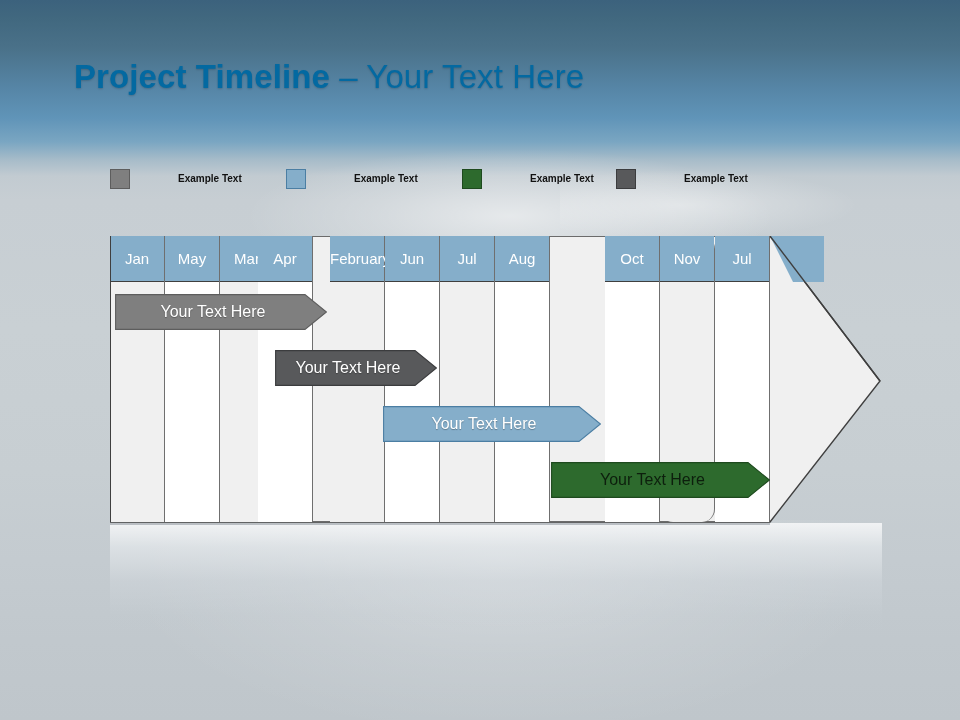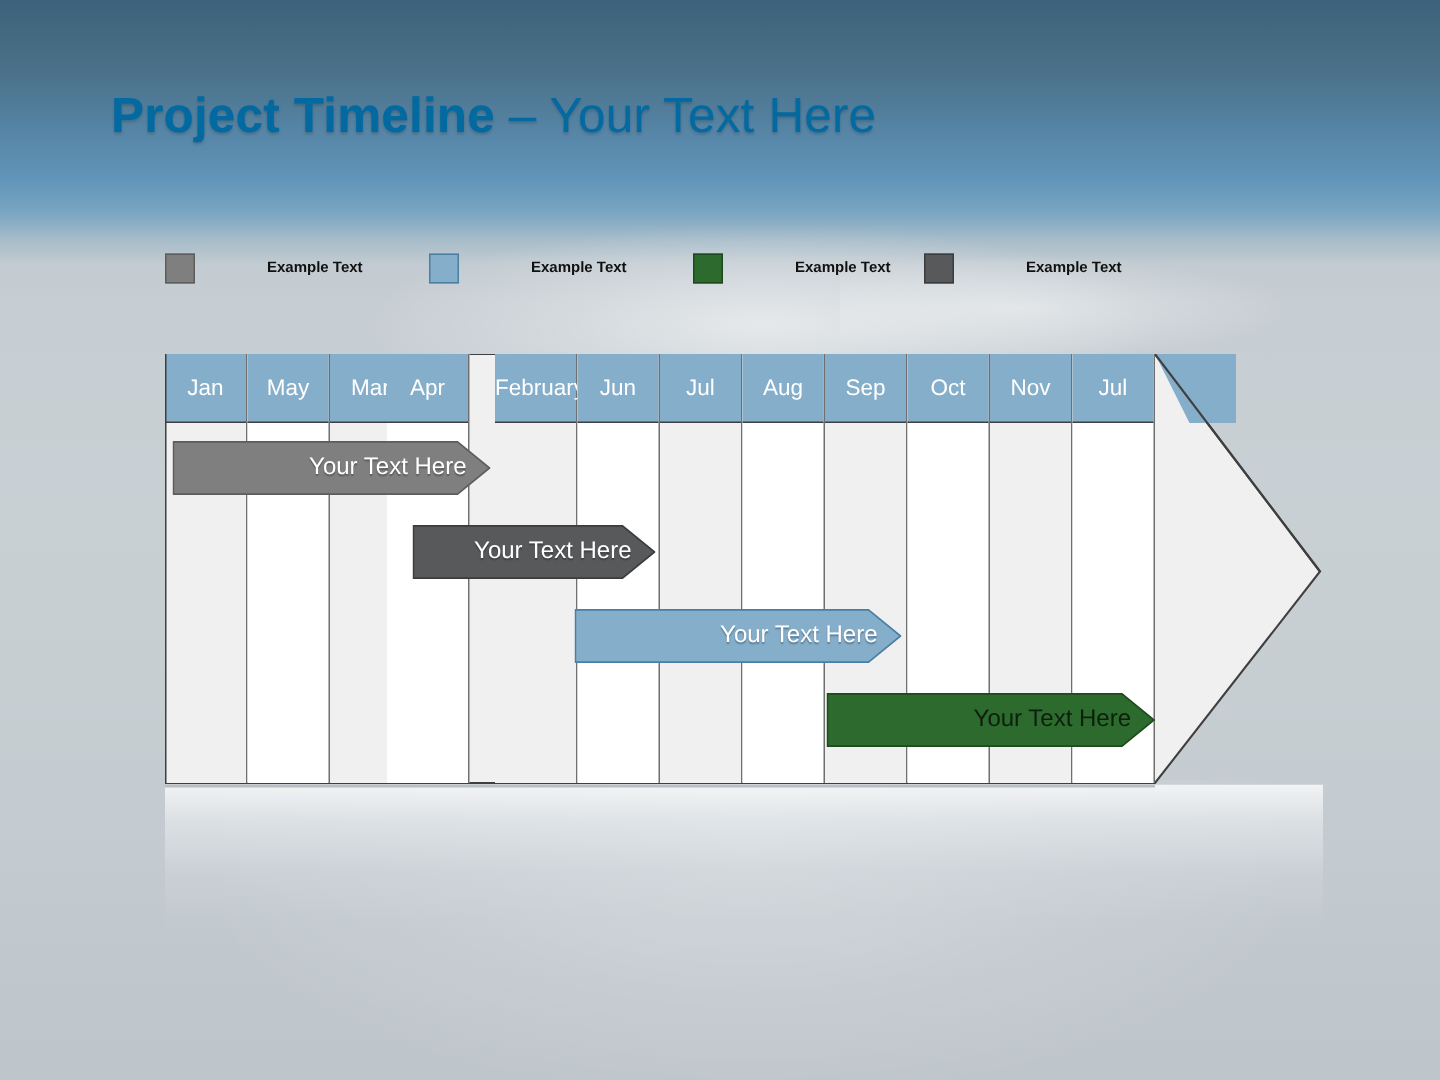--- a/index.html
+++ b/index.html
@@ -171,21 +171,21 @@
     display: block;
   }
   .bar svg { display: block; }
   .bar-label {
     position: absolute;
     top: 0;
     left: 0;
     width: 100%;
     height: 36px;
     line-height: 36px;
-    text-align: right;
+    text-align: center;
     font-size: 16px;
     white-space: nowrap;
     pointer-events: none;
   }
   .bar-label.on-dark {
     color: #ffffff;
     text-shadow: 0 1px 1px rgba(0,0,0,0.30);
   }
   .bar-label.on-green {
     color: #0d1f0d;
@@ -278,27 +278,24 @@
         </div>
         <div class="month-col base" style="left: 275px;">
           <div class="month-head" style="background: rgb(133, 174, 202);">Jun</div>
         </div>
         <div class="month-col alt" style="left: 330px;">
           <div class="month-head" style="background: rgb(133, 174, 202);">Jul</div>
         </div>
         <div class="month-col base" style="left: 385px;">
           <div class="month-head" style="background: rgb(133, 174, 202);">Aug</div>
         </div>
-        <div class="month-col alt" style="left: 440px;">
-          <div class="month-head" style="background: rgb(133, 174, 202);">Sep</div>
-        </div>
         <div class="month-col base" style="left: 495px;">
           <div class="month-head" style="background: rgb(133, 174, 202);">Oct</div>
         </div>
-        <div class="month-col alt" style="left: 550px;">
+        <div class="month-col alt" style="left: 550px; border-radius: 13px;">
           <div class="month-head" style="background: rgb(133, 174, 202);">Nov</div>
         </div>
         <div class="month-col base" style="left: 605px;">
           <div class="month-head" style="background: rgb(133, 174, 202);">Jul</div>
         </div>
         <div style="position: absolute; left: 0px; top: 0px; width: 1px; height: 286px; background: rgb(63, 63, 63);"></div>
       </div>
     <div id="chart-bars">
         <div class="bar" style="left: 5px; top: 58px; width: 212px;">
           <svg width="212" height="36" viewBox="0 0 212 36">

